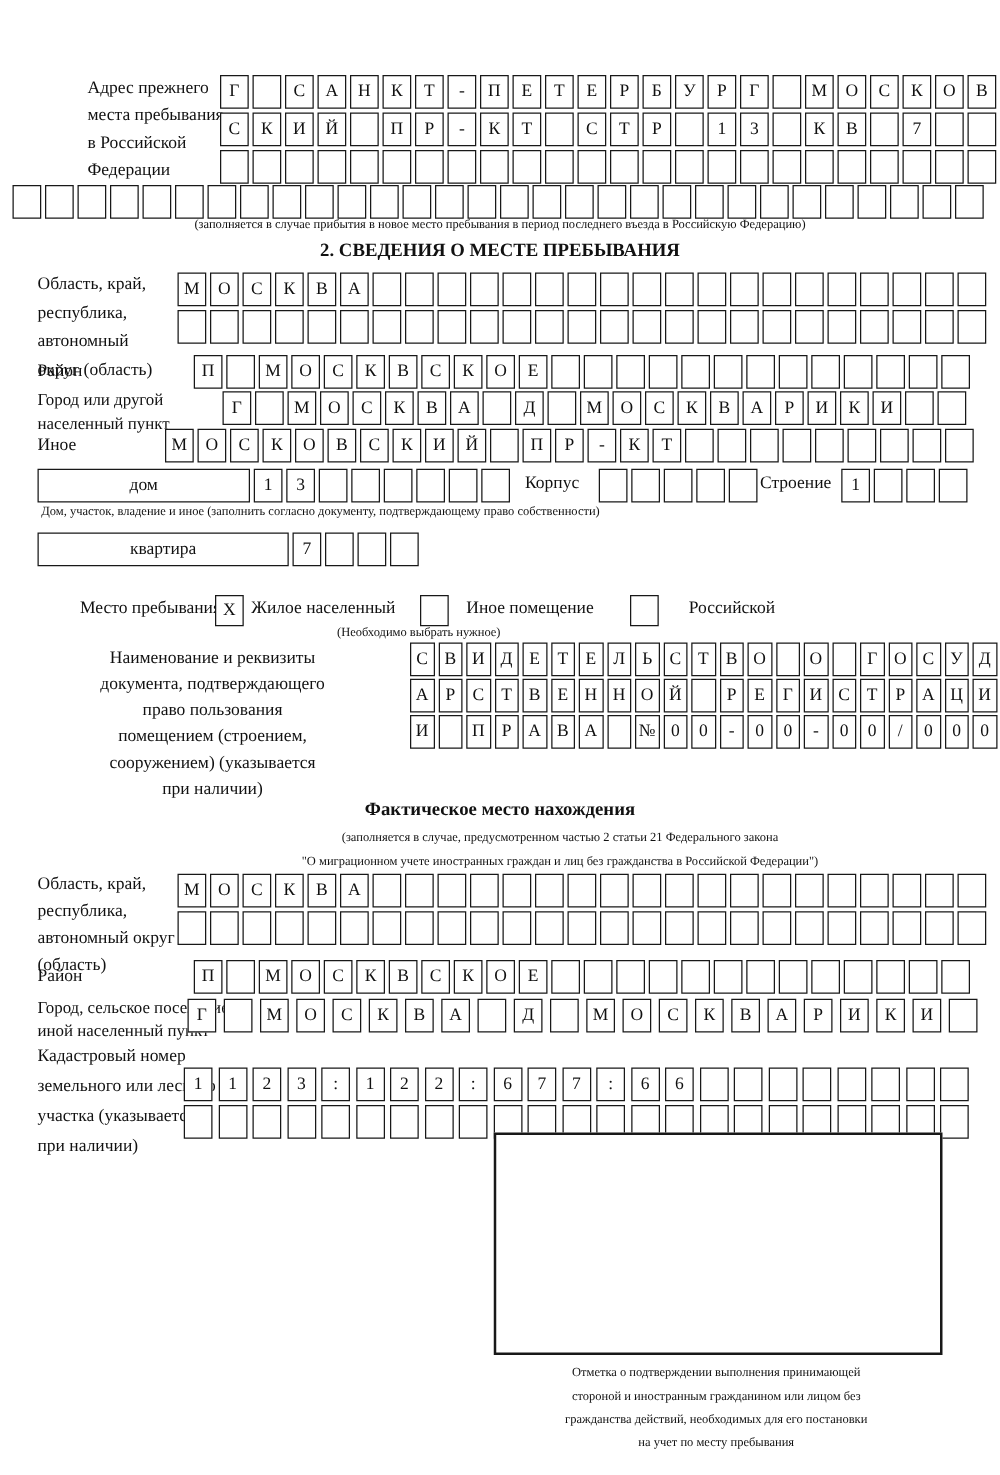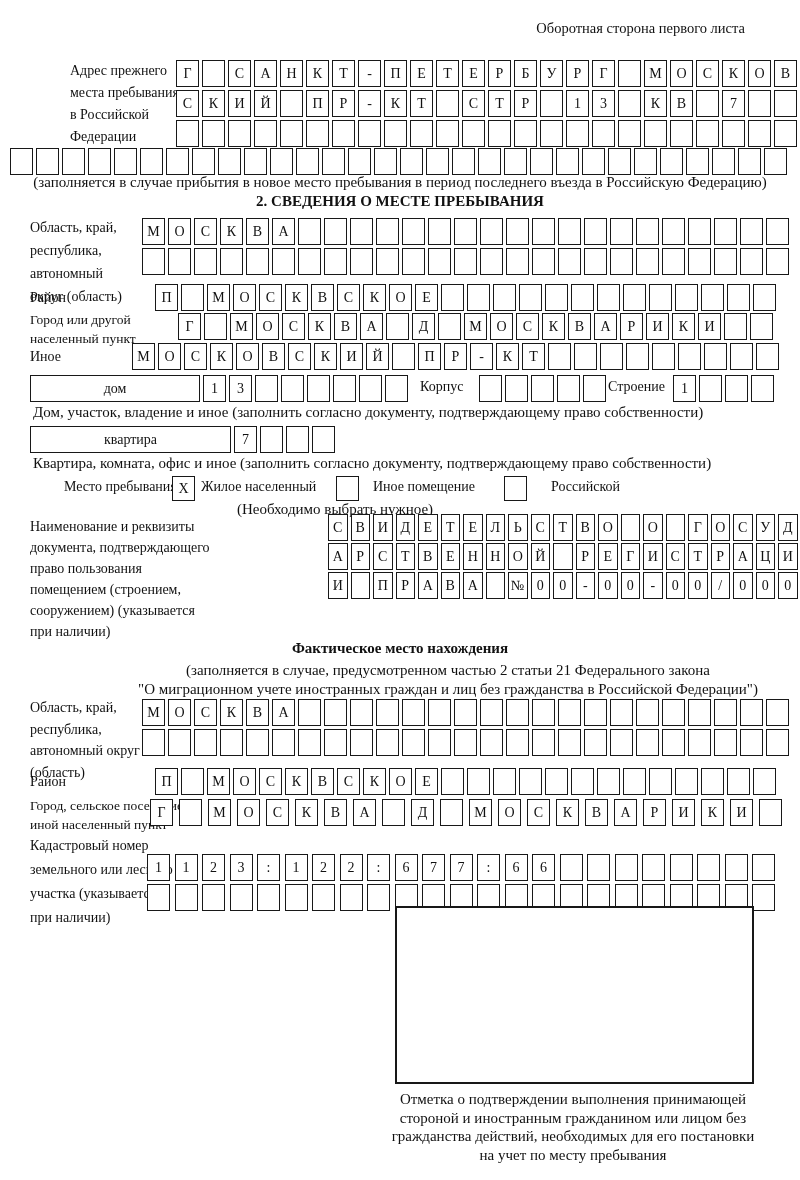--- a/index.html
+++ b/index.html
@@ -5,21 +5,21 @@
   html,body{margin:0;padding:0;background:#888;}
   .page{
     position:relative;width:800px;height:1180px;margin:0 auto;
     background:#ffffff;color:#111;
     font-family:"Liberation Serif","DejaVu Serif",serif;
     overflow:hidden;
   }
   .abs{position:absolute;}
   .hdr{top:20px;left:300px;width:445px;text-align:right;font-size:14.5px;}
   .lbl{font-size:14px;white-space:pre-line;line-height:22px;}
-  .caption{font-size:15px;white-space:pre-line;}
+  .caption{font-size:10px;white-space:pre-line;}
   .center{text-align:center;}
   .sec-title{left:0;width:800px;text-align:center;font-weight:bold;font-size:15px;}
   .cells{display:flex;gap:3px;}
   .cell{
     flex:0 0 auto;width:21px;height:25px;border:1.6px solid #181818;
     display:flex;align-items:center;justify-content:center;
     font-size:14px;line-height:25px;background:#fff;
   }
   .cells.small .cell{width:17.5px;gap:3px;}
   .cells.wide{gap:6px;}
@@ -33,21 +33,20 @@
     align-items:center;justify-content:center;font-size:14px;background:#fff;
   }
   .inline-lbl{font-size:14px;}
   .stampbox{border:2px solid #181818;background:#fff;}
 </style>
 </head>
 <body>
 
 <div class="page">
 
-  <div class="abs hdr">Оборотная сторона первого листа</div>
 
   <div class="abs lbl" style="left:70px;top:60px;width:130px;">Адрес прежнего
 места пребывания
 в Российской
 Федерации</div>
   <div class="abs cells" style="left:176px;top:60px;">
       <span class="cell">Г</span>
       <span class="cell"></span>
       <span class="cell">С</span>
       <span class="cell">А</span>
@@ -332,32 +331,31 @@
     </div>
   <div class="abs fieldbox" style="left:30px;top:426px;width:199px;">квартира</div>
 
   <div class="abs caption" style="left:33px;top:404px;">Дом, участок, владение и иное (заполнить согласно документу, подтверждающему право собственности)</div>
   <div class="abs cells" style="left:234px;top:426px;">
       <span class="cell">7</span>
       <span class="cell"></span>
       <span class="cell"></span>
       <span class="cell"></span>
     </div>
-  <div class="abs caption" style="left:33px;top:455px;">Квартира, комната, офис и иное (заполнить согласно документу, подтверждающему право собственности)</div>
 
   <div class="abs inline-lbl" style="left:28px;top:479px;margin-left:36px;">Место пребывания:</div>
   <div class="abs chk" style="left:172px;top:476px;">X</div>
   <div class="abs inline-lbl" style="left:201px;top:479px;">Жилое населенный</div>
   <div class="abs chk" style="left:336px;top:476px;"></div>
   <div class="abs inline-lbl" style="left:373px;top:479px;">Иное помещение</div>
   <div class="abs chk" style="left:504px;top:476px;"></div>
   <div class="abs inline-lbl" style="left:551px;top:479px;">Российской</div>
   <div class="abs caption center" style="left:85px;top:501px;width:500px;">(Необходимо выбрать нужное)</div>
 
-  <div class="abs lbl" style="left:30px;top:516px;width:280px;line-height:21px;">Наименование и реквизиты
+  <div class="abs lbl" style="left:30px;top:516px;width:280px;line-height:21px;text-align:center;">Наименование и реквизиты
 документа, подтверждающего
 право пользования
 помещением (строением,
 сооружением) (указывается
 при наличии)</div>
   <div class="abs cells small" style="left:328px;top:514px;">
       <span class="cell">С</span>
       <span class="cell">В</span>
       <span class="cell">И</span>
       <span class="cell">Д</span>

